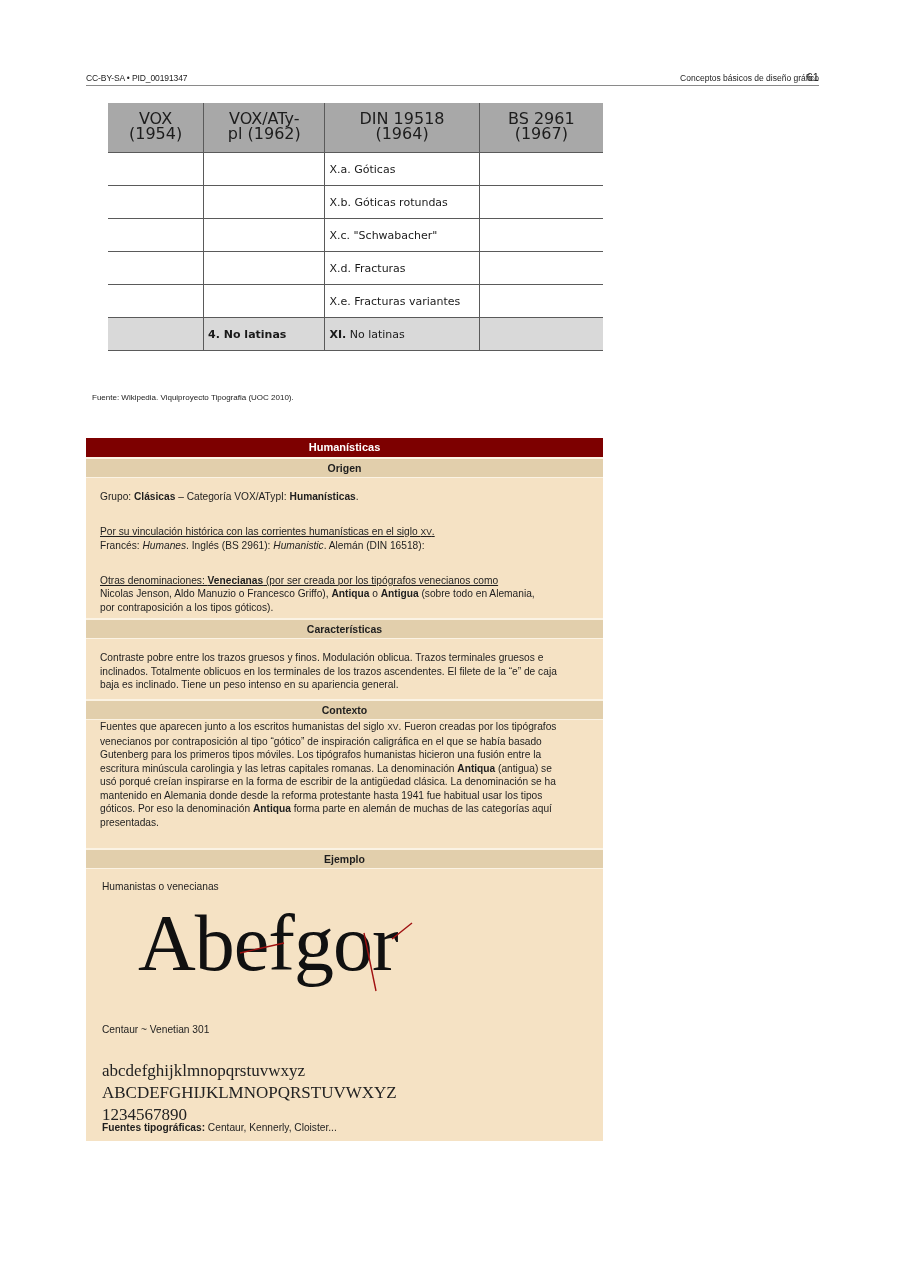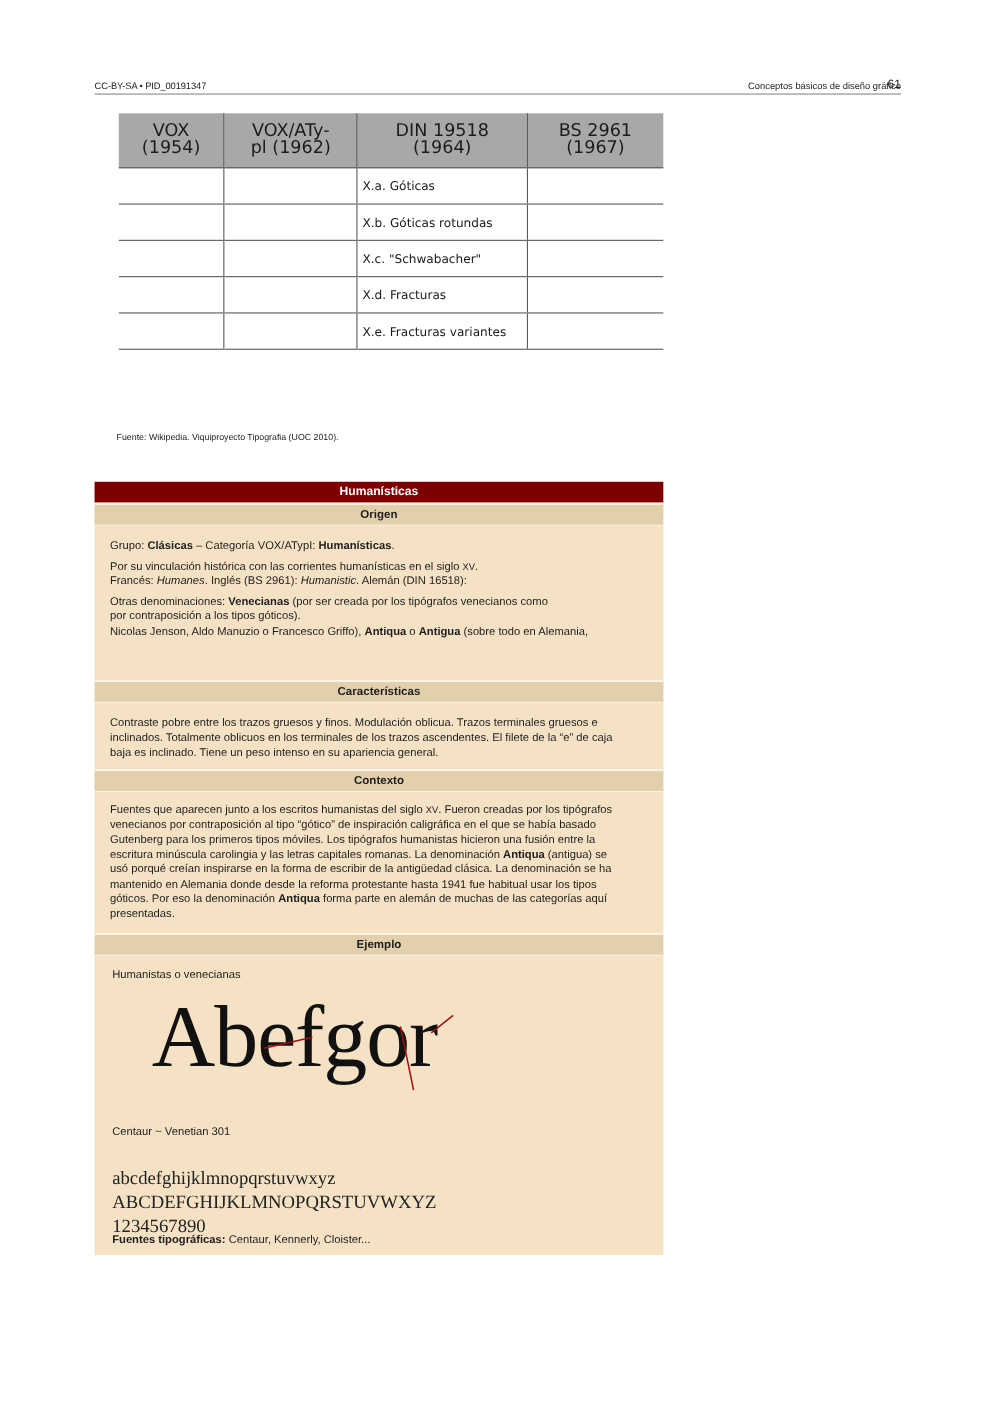--- a/index.html
+++ b/index.html
@@ -15,36 +15,36 @@
     .class-table th { background: #a8a8a8; color: #1c1c1c; font-weight: normal; text-align: center; vertical-align: top; padding: 8px 6px 0 6px; height: 41px; border-left: 1px solid #5a5a5a; border-bottom: 1px solid #5a5a5a; font-size: 16px; line-height: 15px; }
     .class-table th:first-child { border-left: none; }
     .class-table td { height: 32px; border-left: 1px solid #5a5a5a; border-bottom: 1px solid #5a5a5a; padding: 0 4px; vertical-align: middle; font-size: 11px; }
     .class-table td:first-child { border-left: none; }
     .class-table tr.shaded td { background: #d9d9d9; }
     .class-table .col1 { width: 86px; }
     .class-table .col2 { width: 112px; }
     .class-table .col3 { width: 147px; }
     .class-table .col4 { width: 117px; }
 
-    .source-note { position: absolute; left: 106px; top: 393px; font-size: 8px; color: #222; text-align: right; }
+    .source-note { position: absolute; left: 92px; top: 393px; font-size: 8px; color: #222; text-align: right; }
 
     
     .card { position: absolute; left: 86px; top: 438px; width: 517px; background: #f5e2c4; font-family: "Liberation Sans", sans-serif; font-size: 10.2px; color: #1e1e1e; }
     .card-title { height: 19px; line-height: 19px; background: #7d0000; color: #ffffff; text-align: center; font-weight: bold; font-size: 11px; }
     .section-band { height: 18px; line-height: 18px; background: #e2cfac; text-align: center; font-weight: bold; font-size: 10.5px; border-top: 2px solid #fbf3e4; border-bottom: 1px solid #fbf3e4; }
     .section-body { padding: 0 14px 0 14px; }
     .section-body p { margin: 0; line-height: 13.5px; }
     .b { font-weight: bold; }
     .i { font-style: italic; }
     .sc { font-size: 8.5px; }
 
     .origin-body { height: 140px; padding-top: 12px; box-sizing: border-box; }
-    .origin-body p.gap { margin-top: 5px; }
+    .origin-body p.gap { margin-top: 21px; text-decoration: underline; }
     .carac-body { height: 60px; padding-top: 12px; box-sizing: border-box; border-radius: 20px; }
-    .ctx-body { height: 128px; padding-top: 10px; box-sizing: border-box; }
+    .ctx-body { height: 128px; box-sizing: border-box; }
     .ej-body { height: 272px; padding-top: 11px; box-sizing: border-box; position: relative; }
 
     .specimen-big { position: absolute; left: 52px; top: 34px; font-family: "Liberation Serif", serif; font-size: 80px; line-height: 80px; color: #111; letter-spacing: -1px; }
     .specimen-lines { position: absolute; left: 50px; top: 42px; width: 300px; height: 90px; pointer-events: none; }
     .centaur-label { position: absolute; left: 16px; top: 155px; }
     .alphabet { position: absolute; left: 16px; top: 171px; font-family: "Liberation Serif", serif; font-size: 17px; line-height: 22px; color: #222; margin-top: 20px; }
     .fonts-line { position: absolute; left: 16px; top: 253px; }
   </style>
 </head>
 <body>
@@ -89,36 +89,42 @@
       <td><b></b><span></span></td>
       <td><b></b><span>X.d. Fracturas</span></td>
       <td></td>
     </tr>
     <tr>
       <td></td>
       <td><b></b><span></span></td>
       <td><b></b><span>X.e. Fracturas variantes</span></td>
       <td></td>
     </tr>
+    <tr class="shaded">
+      <td></td>
+      <td><b>4. No latinas</b><span></span></td>
+      <td><b>XI.</b><span> No latinas</span></td>
+      <td></td>
+    </tr>
   </tbody>
 </table>
 
 <div class="source-note">Fuente: Wikipedia. Viquiproyecto Tipografia (UOC 2010).</div>
 
 <div class="card">
   <div class="card-title">Humanísticas</div>
 
   <div class="section-band">Origen</div>
   <div class="section-body origin-body">
     <p><span>Grupo: </span><span class="b">Clásicas</span><span> – Categoría VOX/ATypI: </span><span class="b">Humanísticas</span>.</p>
     <p class="gap"><span>Por su vinculación histórica con las corrientes humanísticas en el siglo </span><span class="sc">XV</span><span>.</span></p>
     <p><span>Francés: </span><span class="i">Humanes</span><span>. Inglés (BS 2961): </span><span class="i">Humanistic</span><span>. Alemán (DIN 16518):</span></p>
     <p class="gap"><span>Otras denominaciones: </span><span class="b">Venecianas</span><span> (por ser creada por los tipógrafos venecianos como</span></p>
+    <p><span>Nicolas Jenson, Aldo Manuzio o Francesco Griffo), </span><span class="b">Antiqua</span><span> o </span><span class="b">Antigua</span><span> (sobre todo en Alemania,</span></p>
     <p>por contraposición a los tipos góticos).</p>
-    <p><span>Nicolas Jenson, Aldo Manuzio o Francesco Griffo), </span><span class="b">Antiqua</span><span> o </span><span class="b">Antigua</span><span> (sobre todo en Alemania,</span></p>
   </div>
 
   <div class="section-band">Características</div>
   <div class="section-body carac-body">
     <p>Contraste pobre entre los trazos gruesos y finos. Modulación oblicua. Trazos terminales gruesos e</p>
     <p>inclinados. Totalmente oblicuos en los terminales de los trazos ascendentes. El filete de la “e” de caja</p>
     <p>baja es inclinado. Tiene un peso intenso en su apariencia general.</p>
   </div>
 
   <div class="section-band">Contexto</div>

